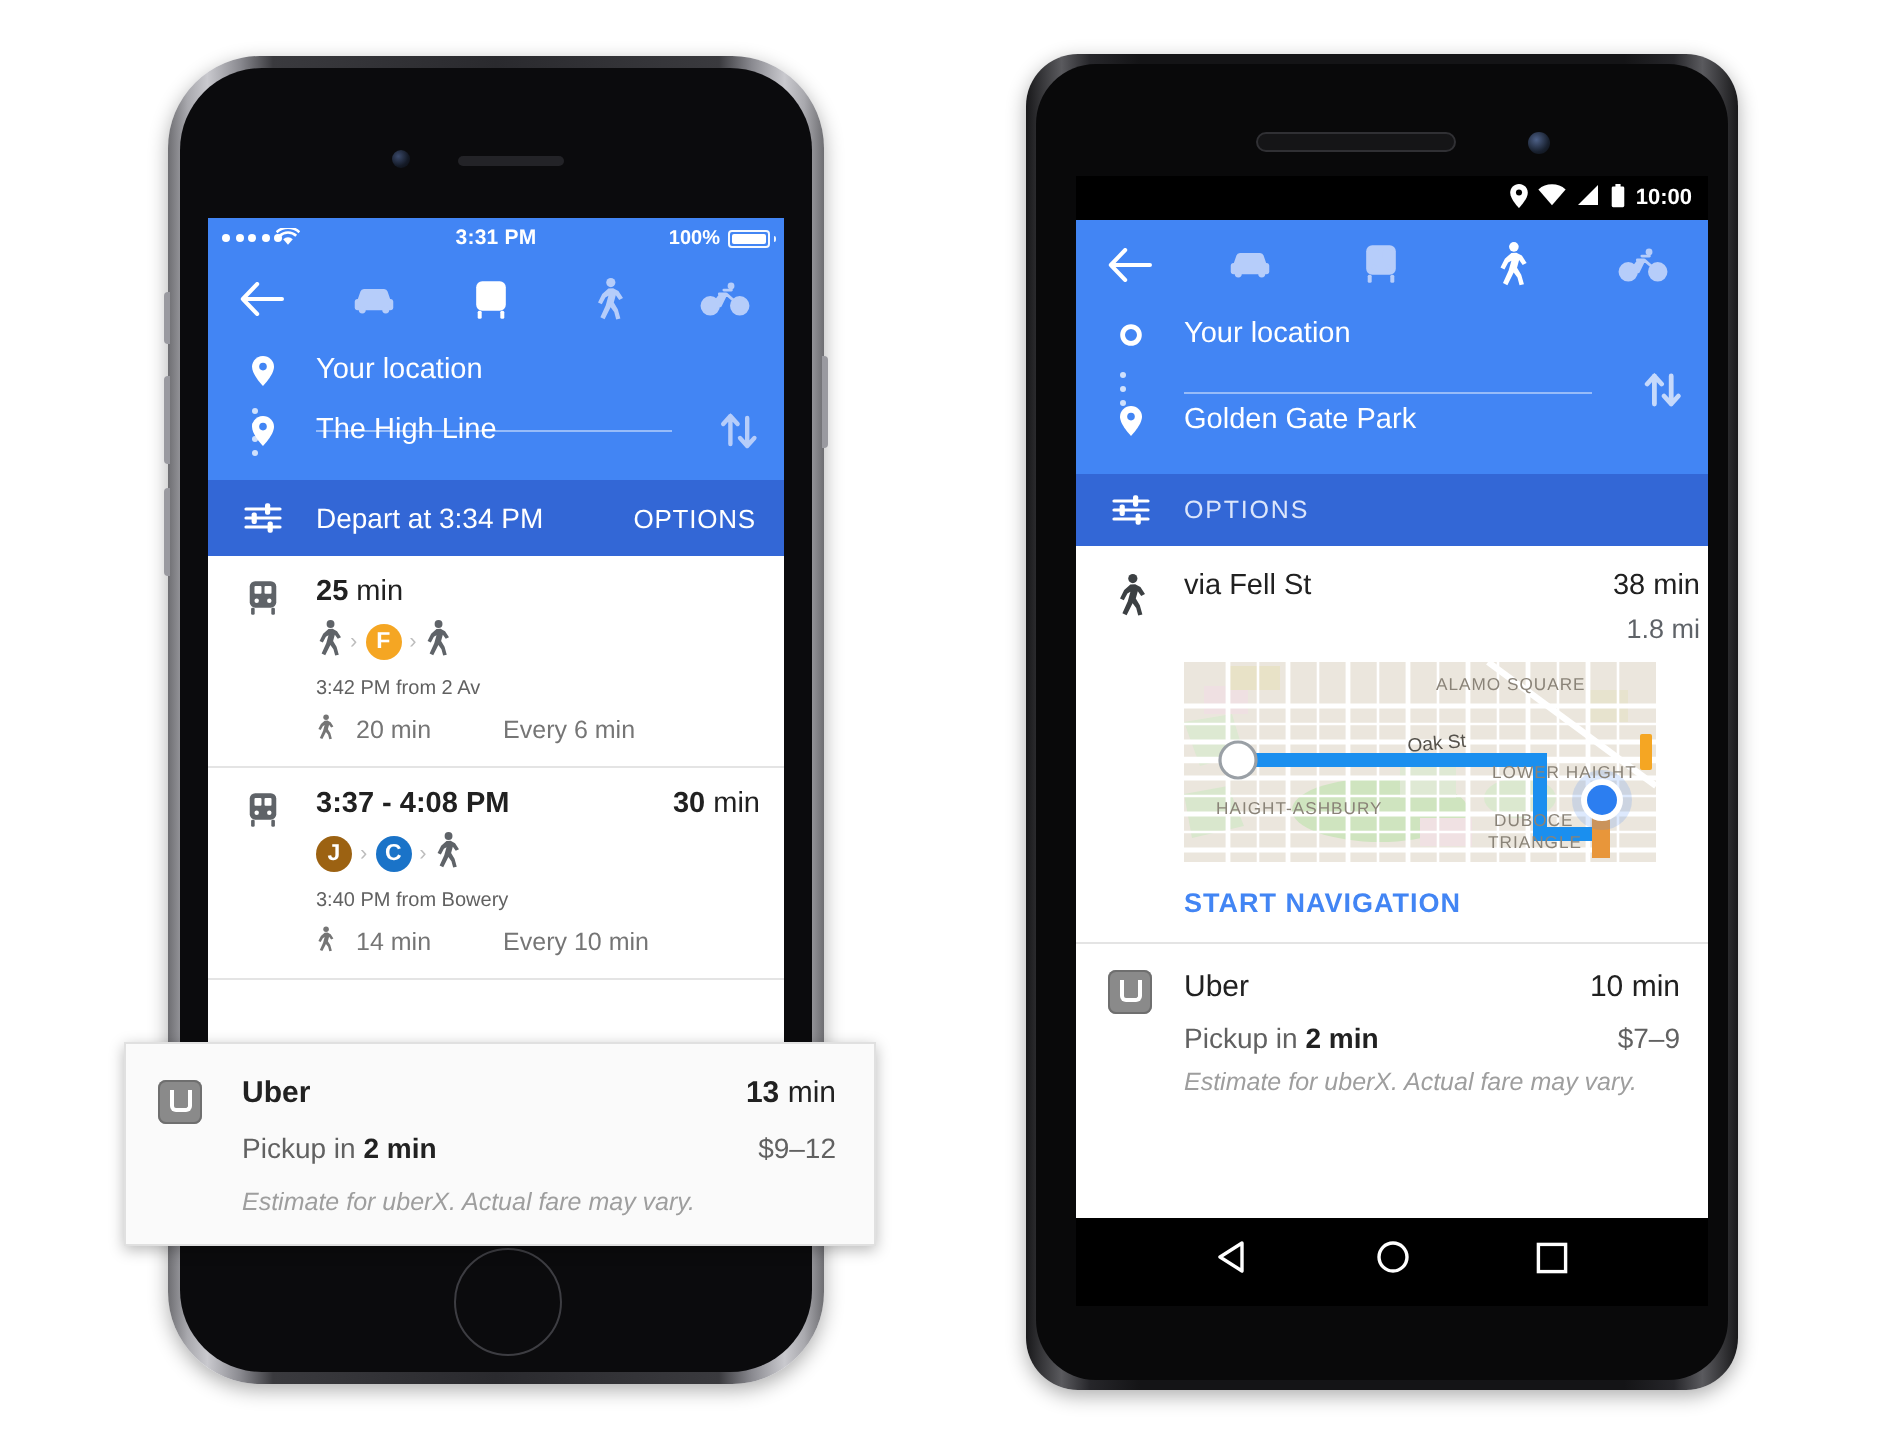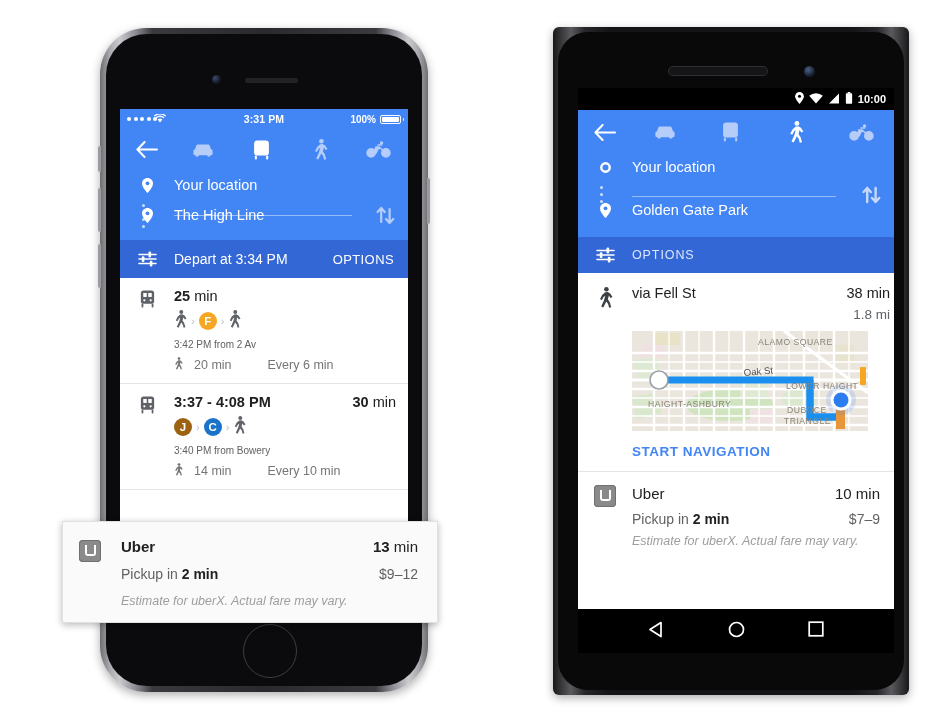--- a/index.html
+++ b/index.html
@@ -6,21 +6,21 @@
   html, body {
     width: 940px; height: 723px;
     background: #ffffff;
     font-family: "Liberation Sans", sans-serif;
     overflow: hidden;
   }
   #stage { position: relative; width: 940px; height: 723px; }
 
   
   #iphone {
-    position: absolute; left: 100px; top: 28px;
+    position: absolute; left: 84px; top: 28px;
     width: 328px; height: 664px;
     border-radius: 46px;
     background: linear-gradient(90deg,#6e6e72 0%,#a9a9ae 3%,#c9c9ce 6%,#8a8a90 11%,#3a3a3e 16%,#2a2a2e 50%,#3a3a3e 84%,#8a8a90 89%,#c9c9ce 94%,#a9a9ae 97%,#6e6e72 100%);
     box-shadow: 0 3px 10px rgba(0,0,0,.32);
   }
   #iphone .ip-inner {
     position: absolute; left: 6px; top: 6px; right: 6px; bottom: 6px;
     border-radius: 41px;
     background: #0b0b0d;
   }
@@ -62,24 +62,23 @@
     position:absolute; right:7px; top:5.5px; width:21px; height:9.5px;
     border:1px solid rgba(255,255,255,.95); border-radius:2px; padding:1px;
   }
   .ios-batt::after{content:"";display:block;width:100%;height:100%;background:#fff;border-radius:1px;}
   .ios-batt-tip{position:absolute;right:4px;top:8.5px;width:1.5px;height:3.5px;background:rgba(255,255,255,.9);border-radius:0 1px 1px 0;}
 
   
   #android {
     position: absolute; left: 513px; top: 27px;
     width: 356px; height: 668px;
-    border-radius: 6px;
+    border-radius: 26px;
     background: linear-gradient(90deg,#18181a 0%,#3a3a3d 2.5%,#5a5a5e 5%,#26262a 9%,#141416 16%,#141416 84%,#26262a 91%,#5a5a5e 95%,#3a3a3d 97.5%,#18181a 100%);
     box-shadow: 0 3px 10px rgba(0,0,0,.32);
-    margin-left: 40px;
   }
   #android .an-inner{
     position:absolute; left:5px; top:5px; right:5px; bottom:5px;
     border-radius:30px; background:#09090a;
   }
   #android .an-screen{
     position:absolute; left:20px; top:56px; width:316px; height:565px;
     background:#ffffff; overflow:hidden;
   }
   #an-speaker-top{

